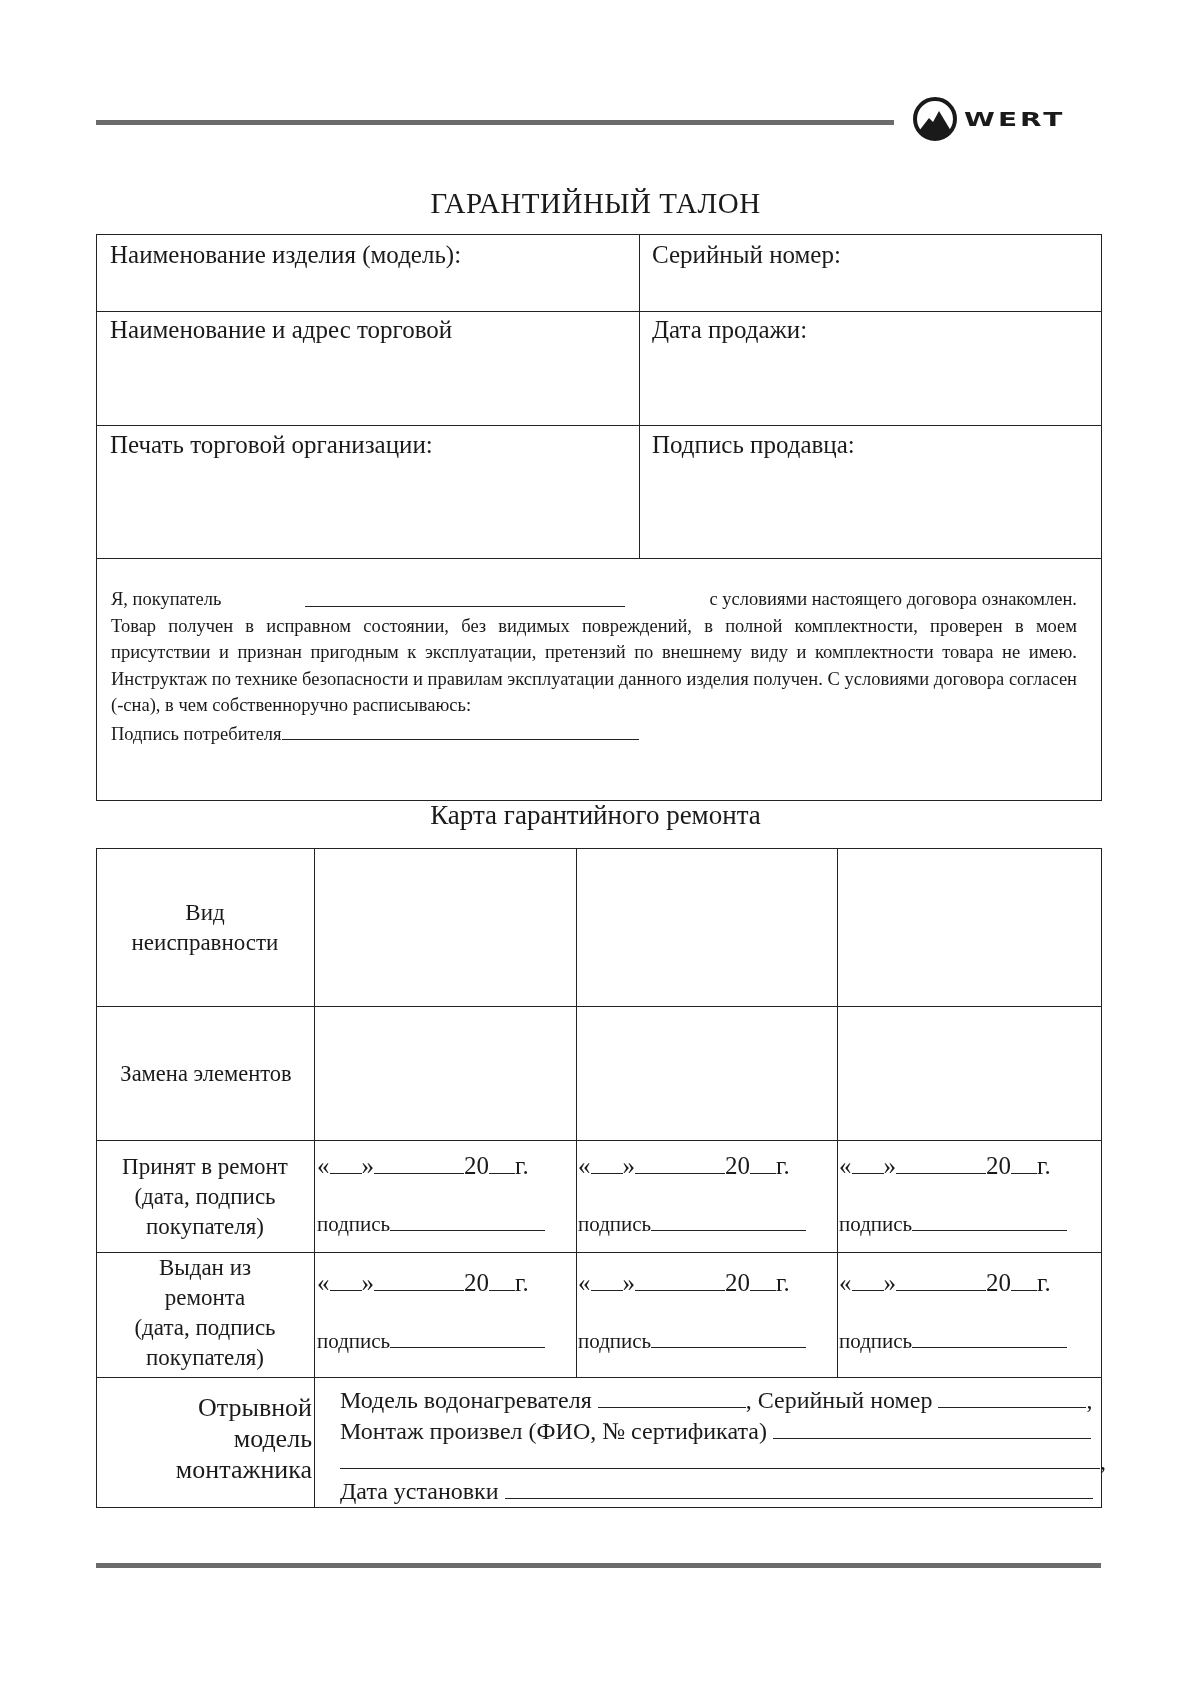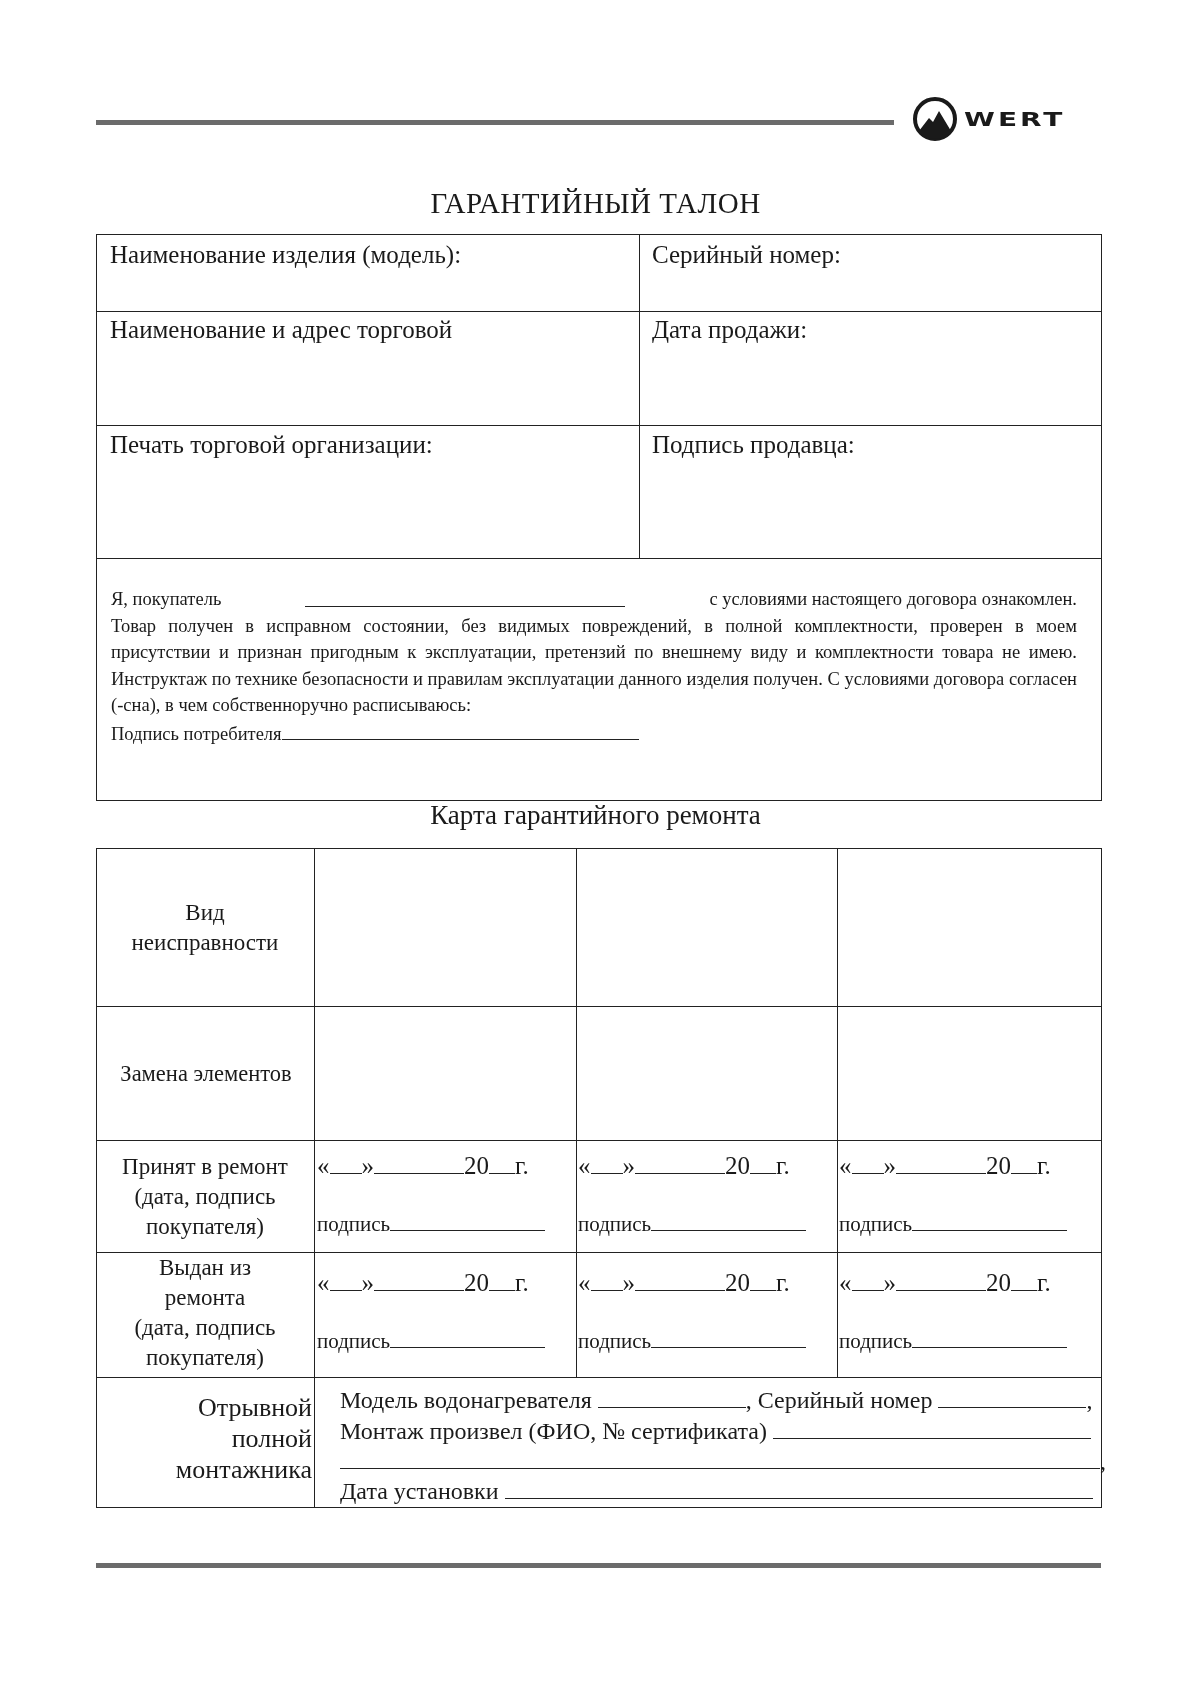--- a/index.html
+++ b/index.html
@@ -128,21 +128,21 @@
 </div>
 <div class="datecell" style="left:839px; top:1268px;">
   <span>«</span><span class="u" style="width:32px;"></span><span>»</span><span class="u" style="width:90px;"></span><span>20</span><span class="u" style="width:26px;"></span><span>г.</span>
 </div>
 <div class="signcell" style="left:317px; top:1329px;"><span>подпись</span><span class="u"></span></div>
 <div class="signcell" style="left:578px; top:1329px;"><span>подпись</span><span class="u"></span></div>
 <div class="signcell" style="left:839px; top:1329px;"><span>подпись</span><span class="u"></span></div>
 
 <div class="tear-head">
   <div>Отрывной</div>
-  <div>полной</div>
+  <div>модель</div>
   <div>монтажника</div>
 </div>
 <div class="tear-line" style="top:1387px;">
   <span>Модель водонагревателя</span>
   <span class="u" style="width:148px;"></span><span>, Серийный номер</span>
   <span class="u" style="width:148px;"></span>,
 </div>
 <div class="tear-line" style="top:1418px;">
   <span>Монтаж произвел (ФИО, № сертификата)</span>
   <span class="u" style="width:318px;"></span>

